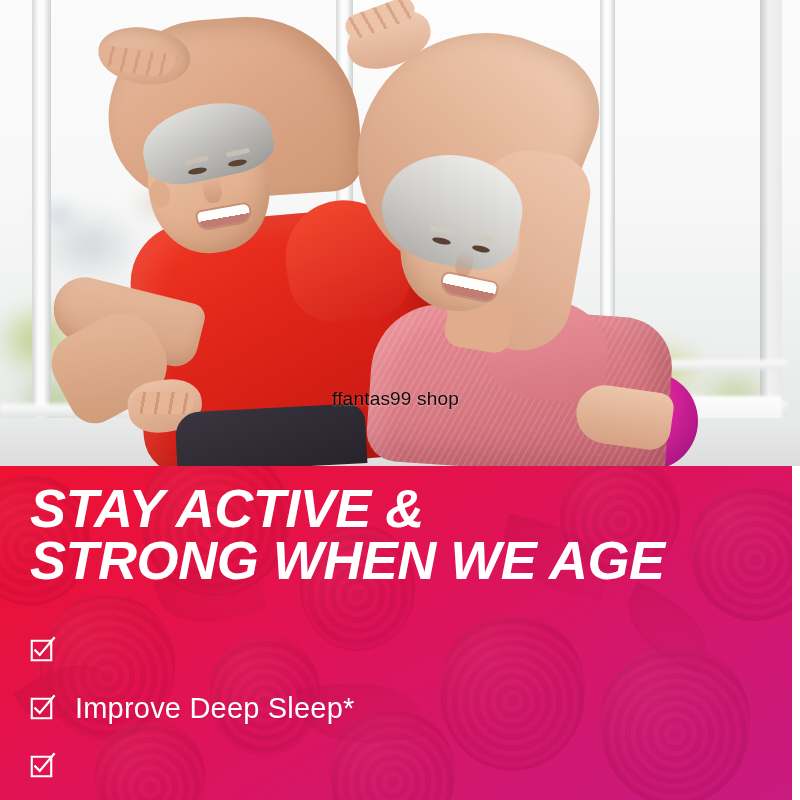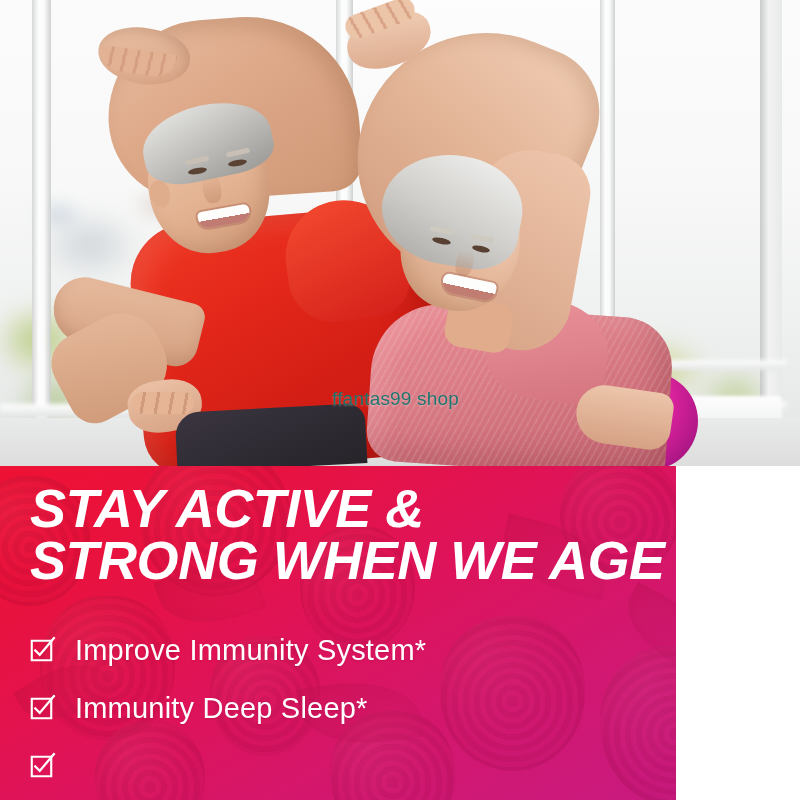--- a/index.html
+++ b/index.html
@@ -151,26 +151,26 @@
   
   .ball{position:absolute;left:600px;top:372px;width:98px;height:98px;
         background:radial-gradient(circle at 32% 30%, #f06ab4 0%, #d6219a 45%, #a41480 85%);
         border-radius:50%;}
   .ball-gloss{position:absolute;left:618px;top:418px;width:26px;height:16px;
         background:radial-gradient(ellipse at center,rgba(255,255,255,.85),rgba(255,255,255,0) 70%);border-radius:50%;}
   .table{position:absolute;left:652px;top:396px;width:130px;height:62px;
         background:linear-gradient(to bottom,#fdfdfd,#e4e6e6);border-radius:4px;filter:blur(1.5px);}
 
   
-  .watermark{position:absolute;left:332px;top:388px;font-size:19px;color:#0f766e;
+  .watermark{position:absolute;left:332px;top:388px;font-size:19px;color:#000000;
         font-family:"Liberation Sans",sans-serif;letter-spacing:.2px;opacity:.92;
         text-shadow:0 1px 2px rgba(255,255,255,.35);}
 
   
-  .banner{position:absolute;left:0;top:466px;width:676px;height:334px;overflow:hidden;
+  .banner{position:absolute;left:0;top:466px;width:792px;height:334px;overflow:hidden;
       background:linear-gradient(150deg,#ee1133 0%, #e8123f 22%, #de1359 48%, #d3176e 72%, #c81a80 100%);}
 
   
   .berries{position:absolute;inset:0;opacity:.30;}
   .berry{position:absolute;border-radius:46% 46% 50% 50%;
       background:
         radial-gradient(circle at 30% 25%, rgba(255,255,255,.16), rgba(255,255,255,0) 55%),
         repeating-radial-gradient(circle at 50% 55%, rgba(120,0,40,.38) 0 6px, rgba(160,20,60,.12) 6px 11px);
       box-shadow:inset 0 0 18px rgba(110,0,35,.35);}
   .leaf{position:absolute;border-radius:0 72% 0 72%;
@@ -288,31 +288,30 @@
 
     <div class="benefits">
 
       <div class="benefit">
         <span class="cbox">
           <svg width="23" height="23" viewBox="0 0 26 26" fill="none">
             <path d="M2 2 H24 V24 H2 Z" stroke="#ffffff" stroke-width="2.4" fill="none"></path>
             <path d="M6 13 L11 18 L27 -1" stroke="#ffffff" stroke-width="2.6" fill="none" stroke-linecap="square"></path>
           </svg>
         </span>
-        <span class="btext">Improve Immunity System*</span>
       </div>
 
       <div class="benefit">
         <span class="cbox">
           <svg width="23" height="23" viewBox="0 0 26 26" fill="none">
             <path d="M2 2 H24 V24 H2 Z" stroke="#ffffff" stroke-width="2.4" fill="none"></path>
             <path d="M6 13 L11 18 L27 -1" stroke="#ffffff" stroke-width="2.6" fill="none" stroke-linecap="square"></path>
           </svg>
         </span>
-        <span class="btext">Immunity Deep Sleep*</span>
+        <span class="btext">Improve Deep Sleep*</span>
       </div>
 
       <div class="benefit">
         <span class="cbox">
           <svg width="23" height="23" viewBox="0 0 26 26" fill="none">
             <path d="M2 2 H24 V24 H2 Z" stroke="#ffffff" stroke-width="2.4" fill="none"></path>
             <path d="M6 13 L11 18 L27 -1" stroke="#ffffff" stroke-width="2.6" fill="none" stroke-linecap="square"></path>
           </svg>
         </span>
       </div>

